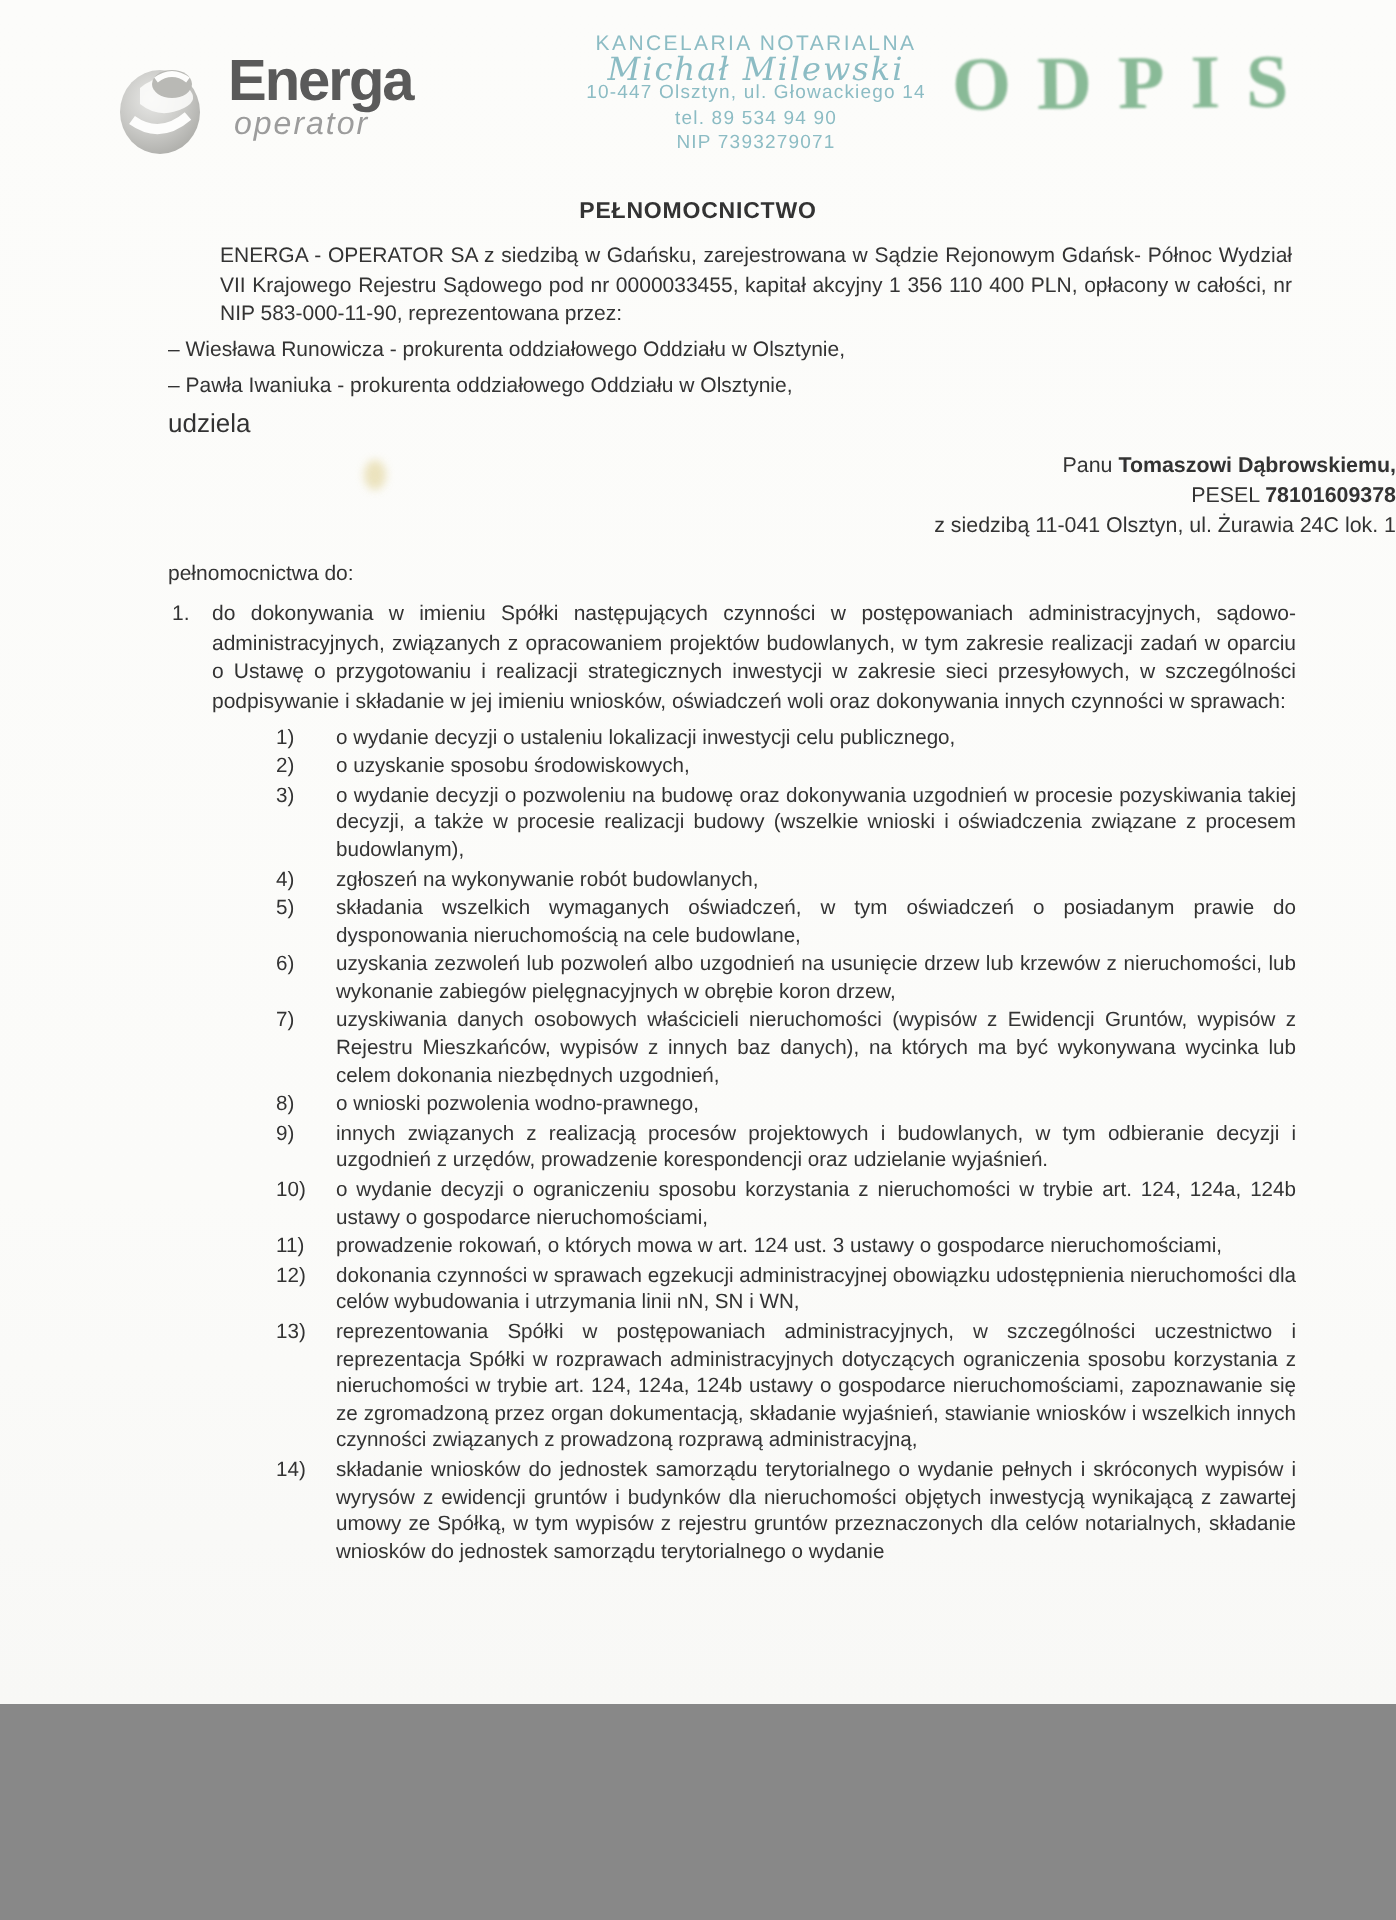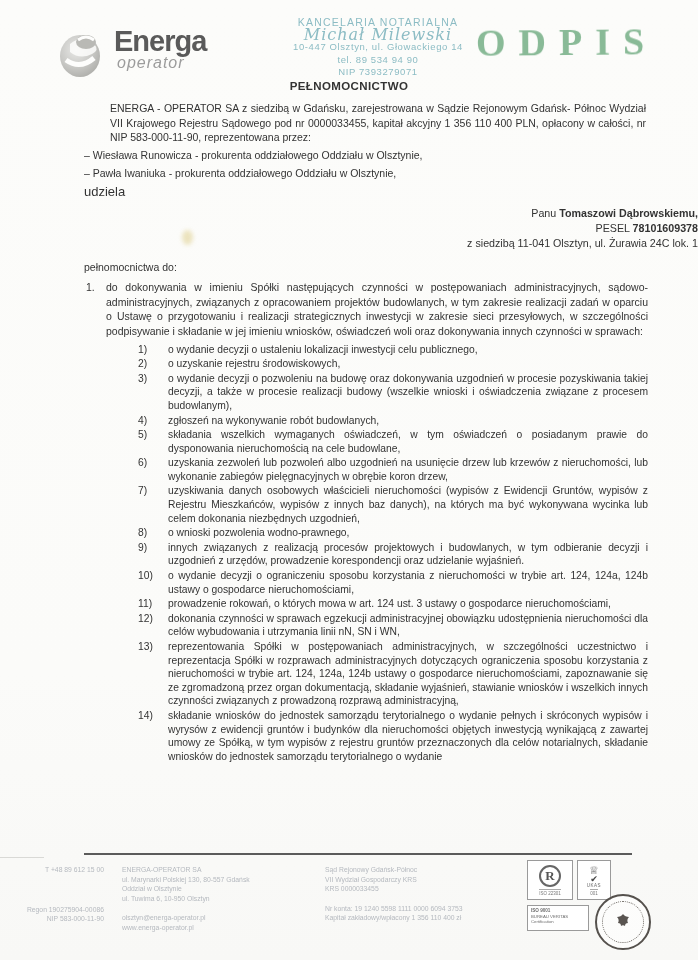--- a/index.html
+++ b/index.html
@@ -1,18 +1,18 @@
 <!DOCTYPE html>
 <html lang="pl"><head>
 <meta charset="utf-8">
 <style>
   * { margin:0; padding:0; box-sizing:border-box; }
   body { background:#888; }
   .page{
-    position:relative; width:698px; height:960px; margin:0 auto;
+    position:relative; width:698px; height:852px; margin:0 auto;
     background:linear-gradient(180deg,#fcfcfa 0%,#fbfbf9 70%,#f8f8f6 100%);
     font-family:"Liberation Sans",sans-serif; color:#333; overflow:hidden;
   }
 
   
   .logo{ position:absolute; left:56px; top:26px; display:flex; align-items:flex-start; }
   .logo svg{ display:block; }
   .logo-text{ margin-left:8px; }
   .brand{ font-size:29px; font-weight:bold; color:#5a5a5a; letter-spacing:-1px; line-height:30px; }
   .brand-sub{ font-size:16px; color:#9c9c9c; font-style:italic; margin-left:3px; margin-top:-2px; letter-spacing:1px; }
@@ -23,21 +23,21 @@
   .notary .n2{ font-family:"DejaVu Serif",serif; font-style:italic; font-size:16px; letter-spacing:1px; }
 
   .odpis{ position:absolute; left:476px; top:20px;
     font-family:"Liberation Serif",serif; font-weight:bold; font-size:38px;
     color:#6aa87c; letter-spacing:13px; opacity:.78; filter:blur(.6px); transform:rotate(-.5deg); }
 
   .smudge{ position:absolute; left:182px; top:230px; width:11px; height:15px;
     background:#e9dfb4; border-radius:50%; filter:blur(2px); opacity:.85; }
 
   
-  .content{ position:absolute; top:80px; left:0; right:0; }
+  .content{ position:absolute; top:100px; left:0; right:0; }
   .title{ text-align:center; font-size:11.5px; font-weight:bold; letter-spacing:.4px; margin-bottom:9px; }
 
   .para{ margin:0 52px 0 110px; font-size:10.5px; line-height:14.6px; text-align:justify; }
   .rep{ margin:3.5px 52px 0 84px; font-size:10.5px; line-height:14.6px; }
   .udziela{ margin:4px 52px 0 84px; font-size:13px; line-height:14.6px; }
 
   .grantee{ text-align:right; font-size:10.7px; line-height:15px; margin-top:6px; }
   .grantee b{ font-weight:bold; }
 
   .power-label{ margin:9px 52px 2px 84px; font-size:10.5px; line-height:14.6px; }
@@ -154,21 +154,21 @@
 
     <div class="sublist">
 
         <div class="sub">
           <span class="num">1)</span>
           <span class="txt">o wydanie decyzji o ustaleniu lokalizacji inwestycji celu publicznego,</span>
         </div>
 
         <div class="sub">
           <span class="num">2)</span>
-          <span class="txt">o uzyskanie rejestru środowiskowych,</span>
+          <span class="txt">o uzyskanie sposobu środowiskowych,</span>
         </div>
 
         <div class="sub">
           <span class="num">3)</span>
           <span class="txt">o wydanie decyzji o pozwoleniu na budowę oraz dokonywania uzgodnień w procesie pozyskiwania takiej decyzji, a także w procesie realizacji budowy (wszelkie wnioski i oświadczenia związane z procesem budowlanym),</span>
         </div>
 
         <div class="sub">
           <span class="num">4)</span>
           <span class="txt">zgłoszeń na wykonywanie robót budowlanych,</span>

